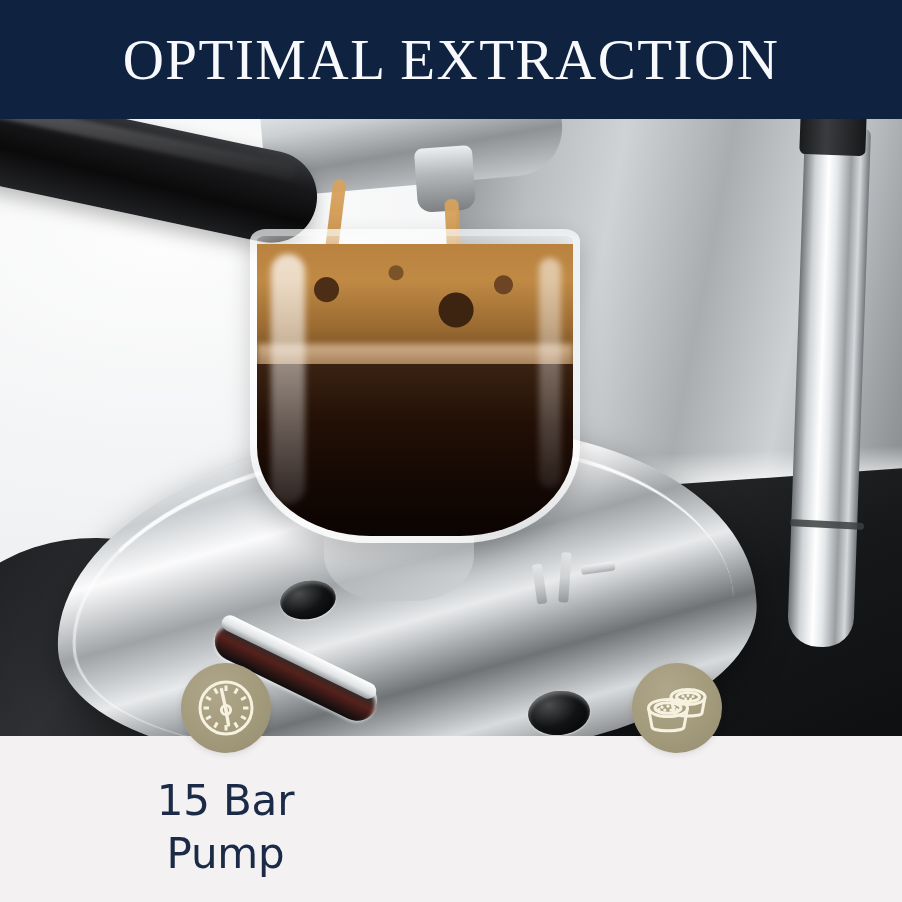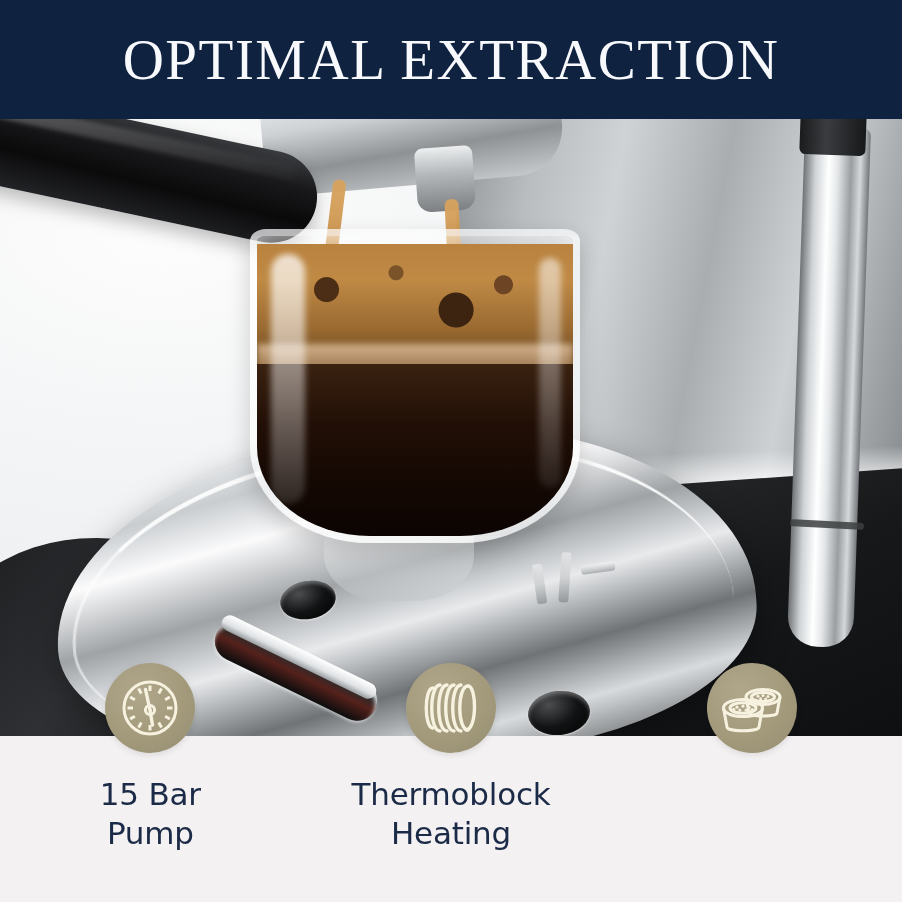--- a/index.html
+++ b/index.html
@@ -334,21 +334,21 @@
     display: flex;
     align-items: center;
     justify-content: center;
     margin-top: 0;
     box-shadow: 0 2px 6px rgba(0,0,0,.10);
   }
   .feature-icon svg { display: block; }
   .feature-label {
     margin-top: 22px;
     font-family: "DejaVu Sans", "Liberation Sans", sans-serif;
-    font-size: 31px;
+    font-size: 42px;
     line-height: 1.26;
     color: #1b2a47;
     text-align: center;
     letter-spacing: -0.2px;
     white-space: pre-line;
   }
 </style>
 </head>
 <body>
 
@@ -423,37 +423,20 @@
           </g>
           <line x1="31" y1="33" x2="26.5" y2="12.5" stroke="#f6f2df" stroke-width="3.4" stroke-linecap="round"></line>
           <line x1="31" y1="33" x2="33.5" y2="48" stroke="#f6f2df" stroke-width="3.4" stroke-linecap="round"></line>
           <circle cx="31" cy="33" r="4.6" fill="none" stroke="#f6f2df" stroke-width="3"></circle>
         </svg>
       </div>
       <div class="feature-label">15 Bar
 Pump</div>
     </div>
 
-    <div class="feature">
-      <div class="feature-icon">
-        <svg width="64" height="60" viewBox="0 0 64 60" aria-hidden="true">
-          <g fill="none" stroke="#f6f2df" stroke-width="3.4" stroke-linecap="round">
-            <path d="M14 10 C 5 10, 5 50, 14 50"></path>
-            <path d="M21 7 C 10 7, 10 53, 21 53"></path>
-            <path d="M28 7 C 17 7, 17 53, 28 53"></path>
-            <path d="M35 7 C 24 7, 24 53, 35 53"></path>
-            <path d="M42 7 C 31 7, 31 53, 42 53"></path>
-            <path d="M49 8 C 38 8, 38 52, 49 52"></path>
-            <path d="M49 8 C 58 8, 58 52, 47 52"></path>
-          </g>
-        </svg>
-      </div>
-      <div class="feature-label">Thermoblock
-Heating</div>
-    </div>
 
     <div class="feature">
       <div class="feature-icon">
         <svg width="66" height="58" viewBox="0 0 66 58" aria-hidden="true">
 
           <g fill="none" stroke="#f6f2df" stroke-width="3">
             <ellipse cx="44" cy="18" rx="17" ry="7.5"></ellipse>
             <path d="M27 18 L30 34 C30 38, 58 38, 58 34 L61 18"></path>
             <ellipse cx="44" cy="18" rx="11.5" ry="4.6"></ellipse>
           </g>

